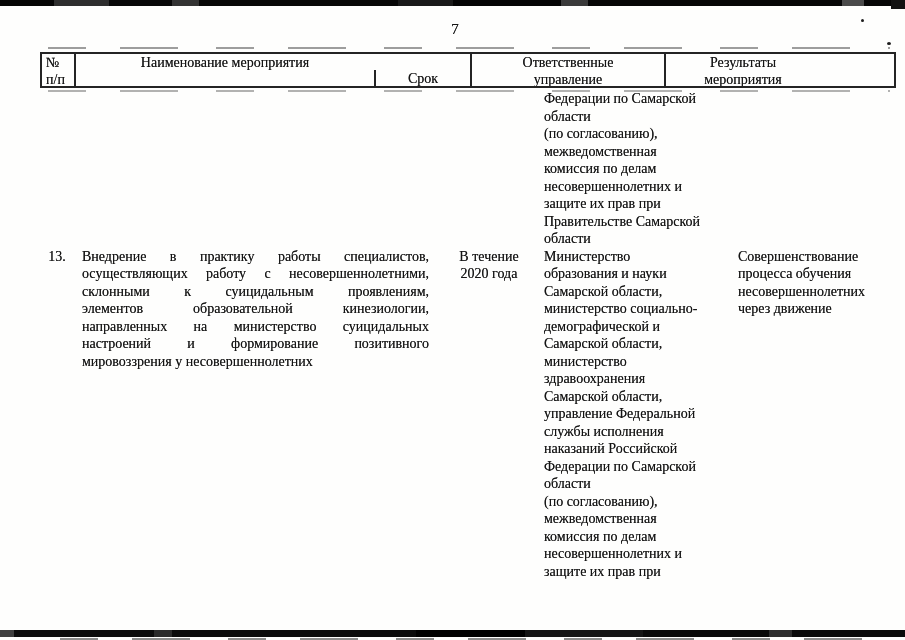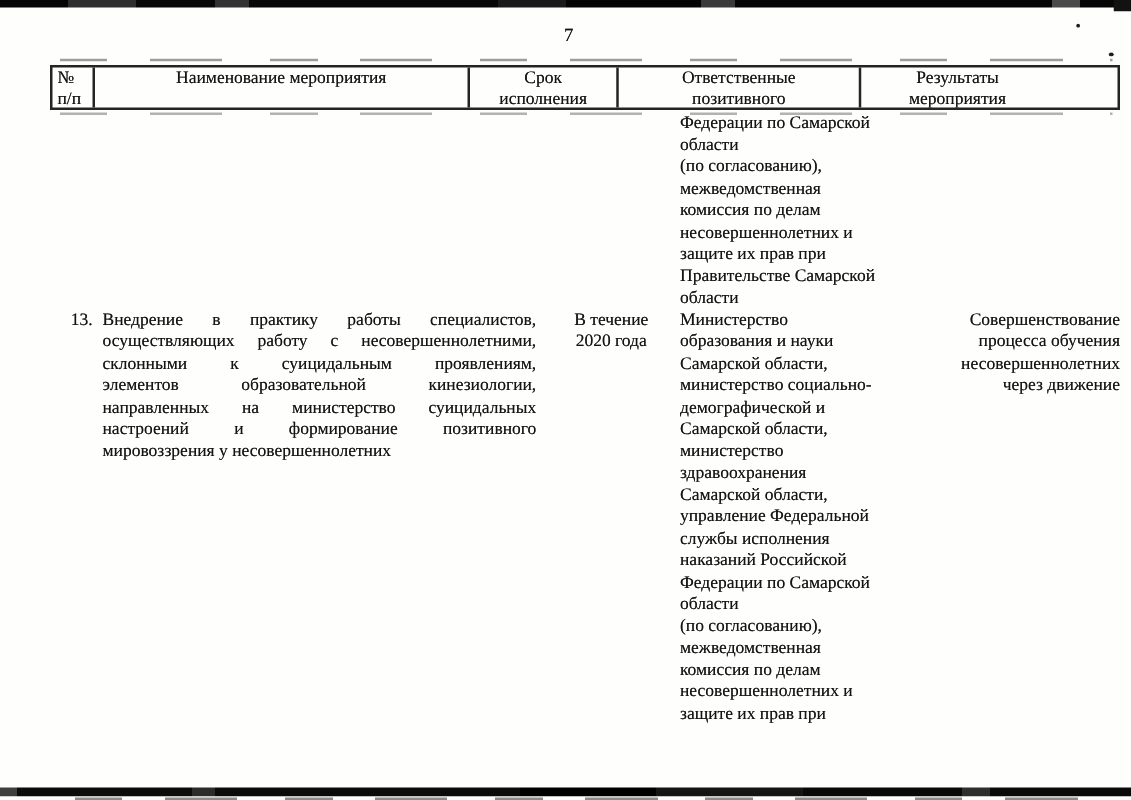--- a/index.html
+++ b/index.html
@@ -62,32 +62,32 @@
     display: flex; box-sizing: border-box; width: 856px; height: 36px;
     border: 2px solid #242424;
   }
   .th {
     box-sizing: border-box; line-height: 16.9px; padding-top: 1px;
     text-align: center; overflow: hidden;
   }
   .th + .th { border-left: 2px solid #242424; }
   .th.col-num  { width: 32px;  text-align: left; padding-left: 4px; }
   .th.col-name { width: 300px; text-align: center; }
-  .th.col-term { width: 119px; }
+  .th.col-term { width: 96px; margin-top: 16px; }
   .th.col-resp { width: 194px; }
   .th.col-res  { width: 156px; }
 
   .tbody { margin-top: 2px; line-height: 17.5px; }
   .trow { display: flex; align-items: flex-start; }
   .cell { box-sizing: border-box; }
-  .cell.num  { width: 34px;  text-align: right; }
+  .cell.num  { width: 34px;  text-align: center; }
   .cell.name { width: 360px; padding-left: 8px; padding-right: 5px; font-family: Liberation Serif, serif; }
   .cell.term { width: 110px; text-align: center; }
   .cell.resp { width: 194px; }
-  .cell.res  { width: 158px; text-align: right; font-family: Liberation Serif, serif; }
+  .cell.res  { width: 158px; text-align: left; font-family: Liberation Serif, serif; }
 
   .cell.name .tline {
     text-align: justify;
     text-align-last: justify;
     text-justify: inter-word;
   }
   .cell.name .tline:last-child { text-align-last: left; }
 </style>
 </head>
 <body>
@@ -112,21 +112,21 @@
         </div>
       <div class="th col-name">
           <div class="tline">Наименование мероприятия</div>
         </div>
       <div class="th col-term">
           <div class="tline">Срок</div>
           <div class="tline">исполнения</div>
         </div>
       <div class="th col-resp">
           <div class="tline">Ответственные</div>
-          <div class="tline">позитивного</div>
+          <div class="tline">управление</div>
         </div>
       <div class="th col-res">
           <div class="tline">Результаты</div>
           <div class="tline">мероприятия</div>
         </div>
     </div>
 
     <div class="tbody">
 
       <div class="trow">

